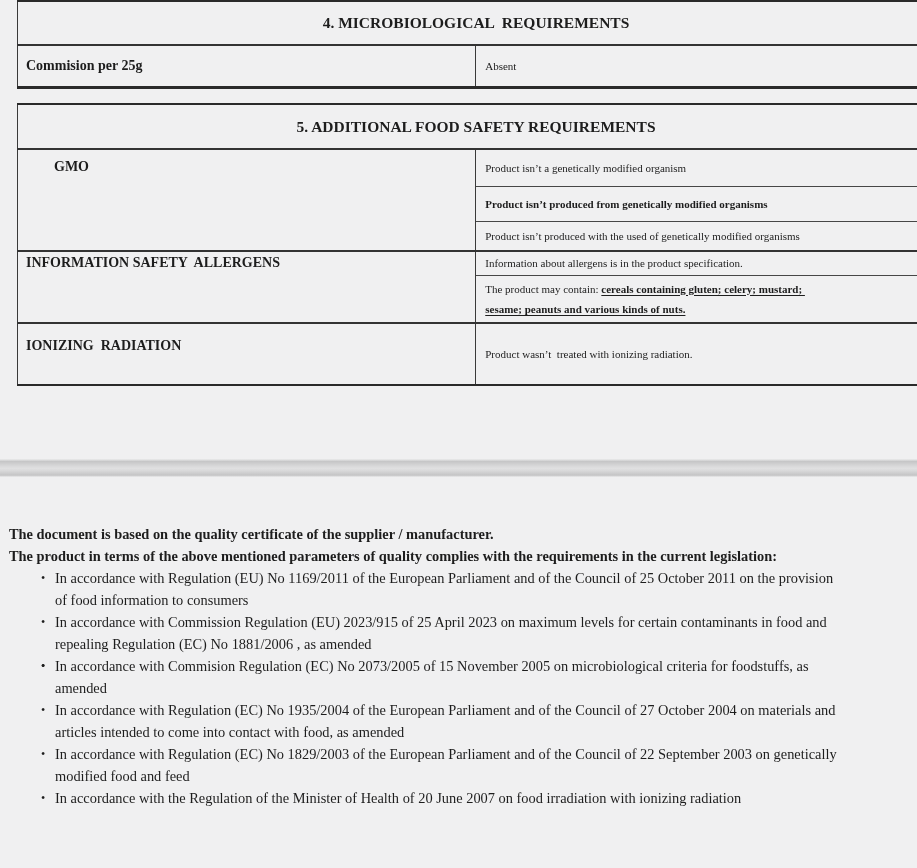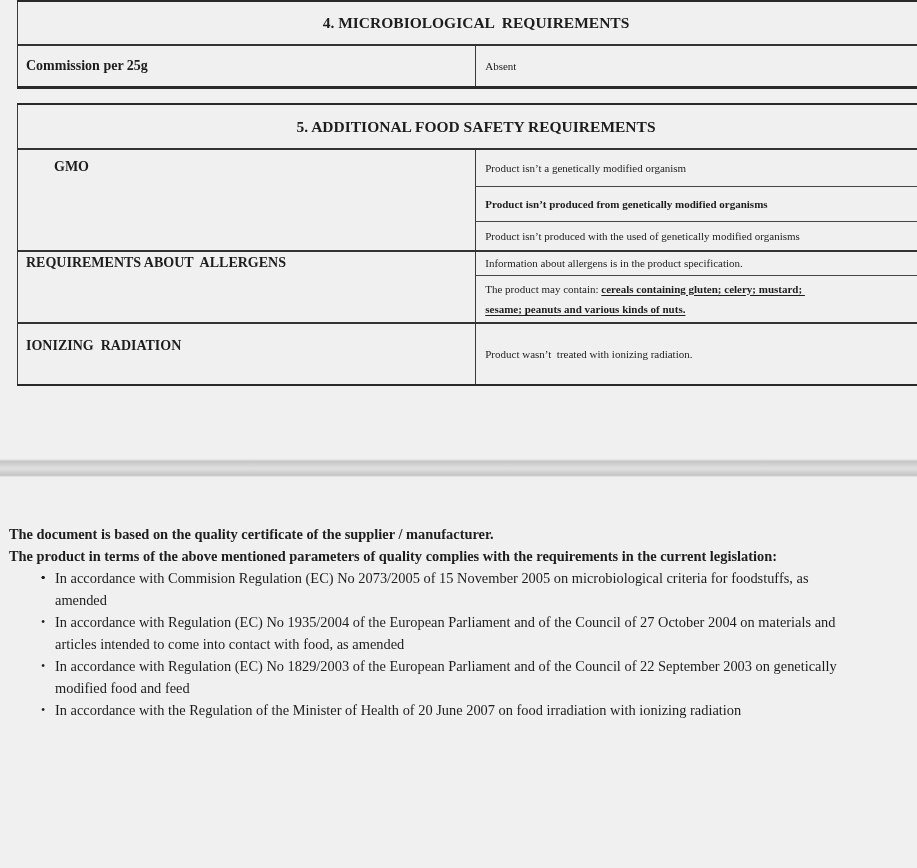--- a/index.html
+++ b/index.html
@@ -108,21 +108,21 @@
 <body>
 
 <div class="doc">
 
   <table class="spec" id="t1">
     <tbody>
         <tr class="hdr">
       <td colspan="2">4. MICROBIOLOGICAL  REQUIREMENTS</td>
     </tr>
     <tr class="r-sal">
-      <td class="lbl">Commission per 25g</td>
+      <td class="lbl">Commision per 25g</td>
       <td class="val">Absent</td>
     </tr>
   </tbody>
     </table>
 
   <table class="spec" id="t2">
     <tbody>
         <tr class="hdr">
       <td colspan="2">5. ADDITIONAL FOOD SAFETY REQUIREMENTS</td>
     </tr>
@@ -130,41 +130,43 @@
       <td class="lbl pt-gmo" rowspan="3">GMO</td>
       <td class="val">Product isn’t a genetically modified organism</td>
     </tr>
     <tr class="r-gmo2">
       <td class="val">Product isn’t produced from genetically modified organisms</td>
     </tr>
     <tr class="r-gmo3">
       <td class="val">Product isn’t produced with the used of genetically modified organisms</td>
     </tr>
     <tr class="r-al1 sec">
-      <td class="lbl pt-al" rowspan="2">REQUIREMENTS ABOUT  ALLERGENS</td>
+      <td class="lbl pt-al" rowspan="2">INFORMATION SAFETY  ALLERGENS</td>
       <td class="val">Information about allergens is in the product specification.</td>
     </tr>
     <tr class="r-al2">
       <td class="val"><span>The product may contain: </span><span class="emph">cereals containing gluten; celery; mustard; 
 sesame; peanuts and various kinds of nuts.</span></td>
     </tr>
     <tr class="r-ion sec">
       <td class="lbl pt-ion">IONIZING  RADIATION</td>
       <td class="val">Product wasn’t  treated with ionizing radiation.</td>
     </tr>
   </tbody>
     </table>
 
   <div class="page-break"></div>
 
   <div class="footer">
     <div class="intro">The document is based on the quality certificate of the supplier / manufacturer.</div>
     <div class="intro">The product in terms of the above mentioned parameters of quality complies with the requirements in the current legislation:</div>
-    <div class="bullet"><span class="marker">•</span></div>
-    <div class="bullet"><span class="marker">•</span></div>
+    <div class="bullet"><span class="marker">•</span><span>In accordance with Regulation (EU) No 1169/2011 of the European Parliament and of the Council of 25 October 2011 on the provision
+of food information to consumers</span></div>
+    <div class="bullet"><span class="marker">•</span><span>In accordance with Commission Regulation (EU) 2023/915 of 25 April 2023 on maximum levels for certain contaminants in food and
+repealing Regulation (EC) No 1881/2006 , as amended</span></div>
     <div class="bullet"><span class="marker">•</span></div>
     <div class="bullet"><span class="marker">•</span><span>In accordance with Commision Regulation (EC) No 2073/2005 of 15 November 2005 on microbiological criteria for foodstuffs, as
 amended</span></div>
     <div class="bullet"><span class="marker">•</span><span>In accordance with Regulation (EC) No 1935/2004 of the European Parliament and of the Council of 27 October 2004 on materials and
 articles intended to come into contact with food, as amended</span></div>
     <div class="bullet"><span class="marker">•</span><span>In accordance with Regulation (EC) No 1829/2003 of the European Parliament and of the Council of 22 September 2003 on genetically
 modified food and feed</span></div>
     <div class="bullet"><span class="marker">•</span><span>In accordance with the Regulation of the Minister of Health of 20 June 2007 on food irradiation with ionizing radiation</span></div>
   </div>
 

